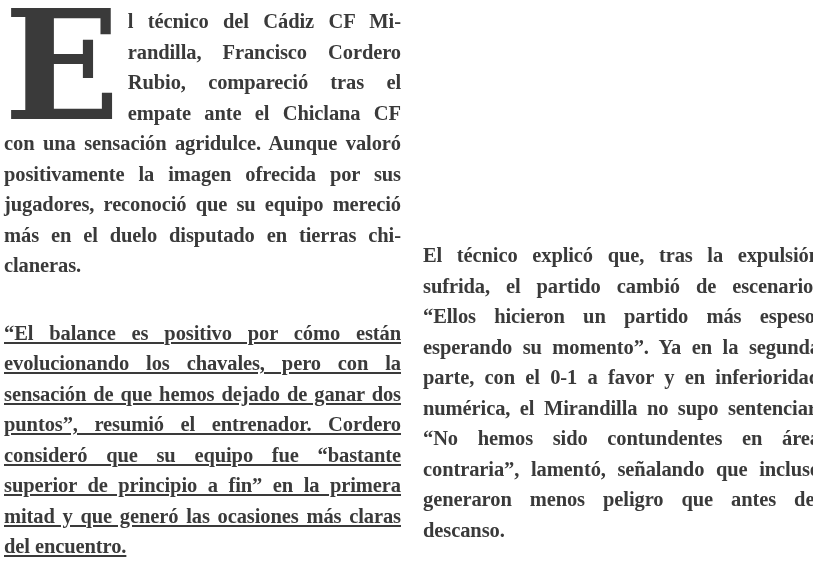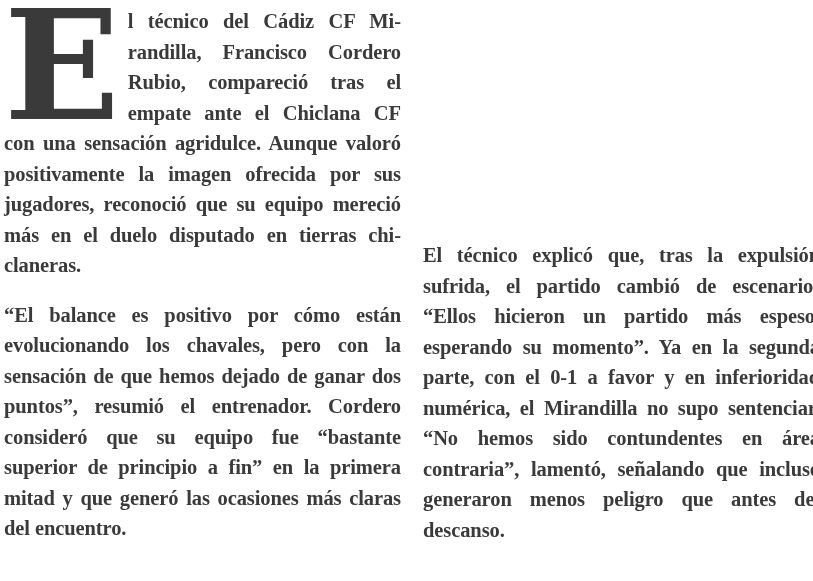--- a/index.html
+++ b/index.html
@@ -38,21 +38,22 @@
     margin: 0;
     font-size: 20.5px;
     line-height: 30.5px;
     text-align: justify;
     text-justify: inter-word;
     font-weight: 700;
     letter-spacing: -0.1px;
     hyphens: manual;
   }
   p.spaced {
-    margin-top: 19px;
+    margin-top: 37px;
+    text-decoration: underline;
   }
   .dropcap-para {
     position: relative;
   }
   .dropcap {
     float: left;
     font-family: "DejaVu Serif", serif;
     font-weight: 700;
     font-size: 152px;
     line-height: 112px;

